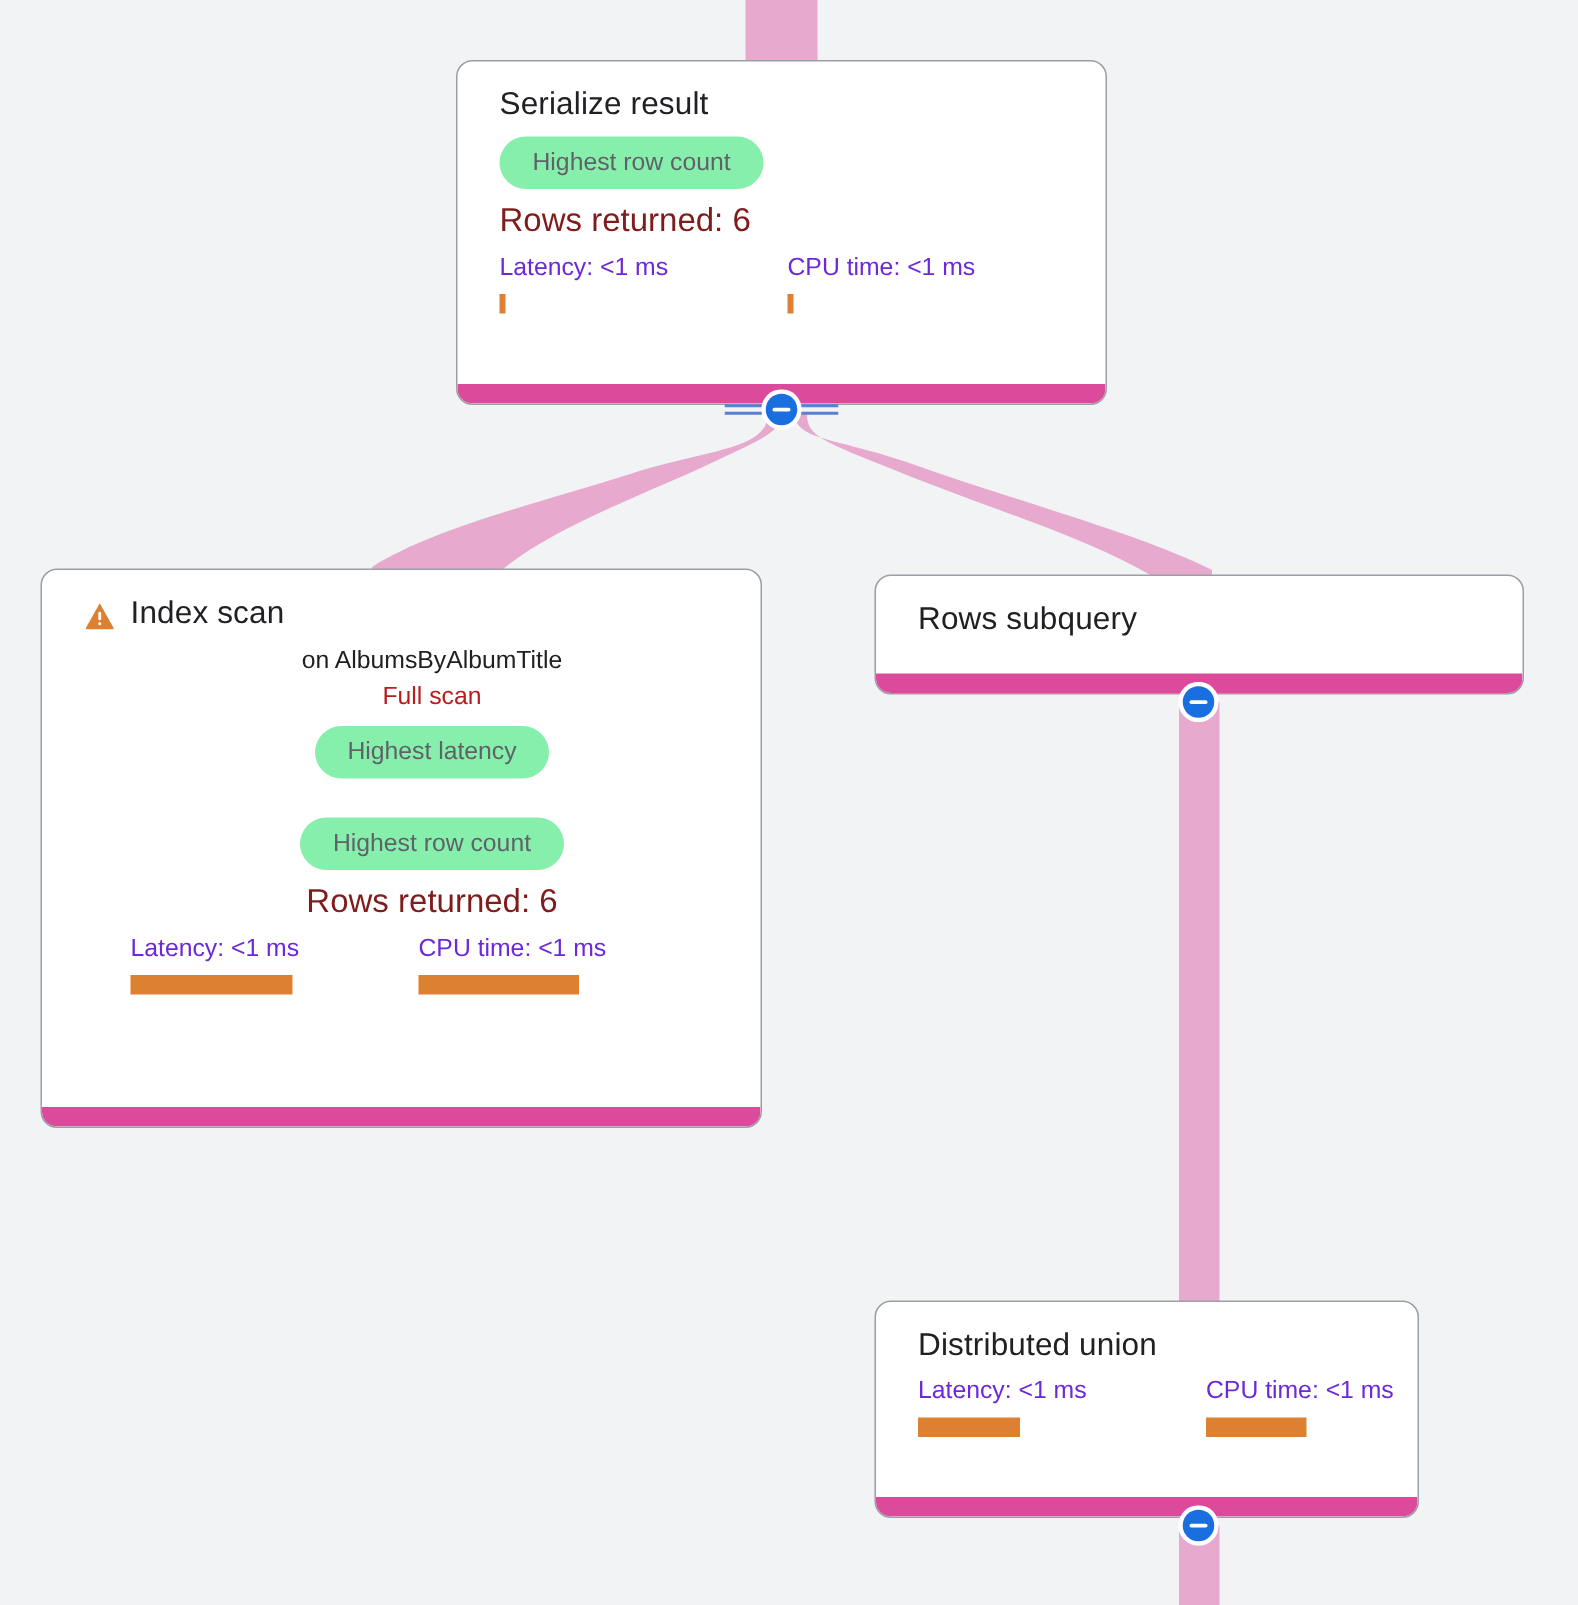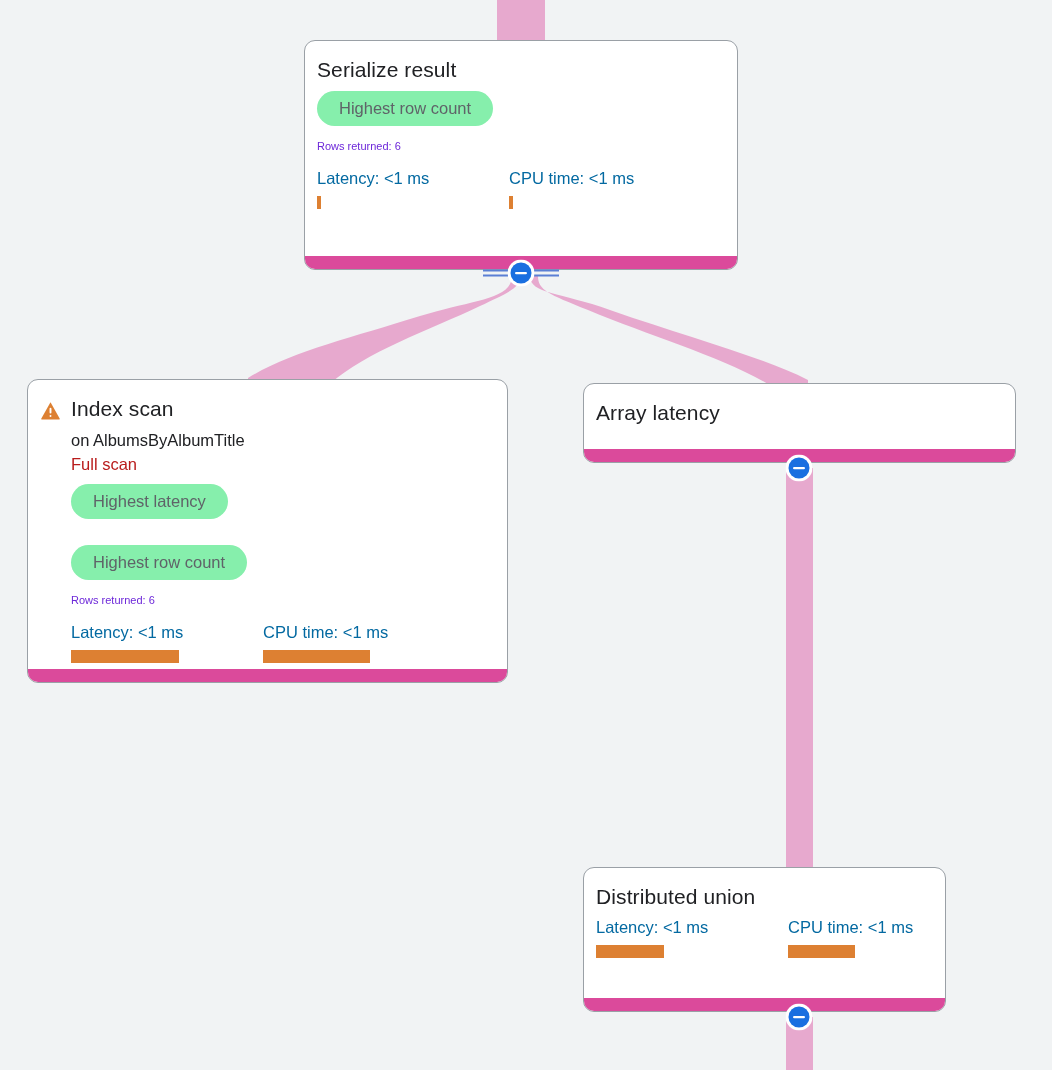--- a/index.html
+++ b/index.html
@@ -27,21 +27,21 @@
   
   .node {
     position: absolute;
     box-sizing: border-box;
     background: #FFFFFF;
     border: 1px solid #9AA0A6;
     border-radius: 11px;
     overflow: hidden;
   }
   .node-body {
-    padding: 16px 18px 14px 12px;
+    padding: 16px 18px 14px 28px;
   }
   .node-footer {
     position: absolute;
     left: 0;
     right: 0;
     bottom: 0;
     height: 13px;
     background: #DB4A9B;
   }
 
@@ -82,38 +82,38 @@
     background: #86efac;
     color: #5F6368;
     font-size: 16.5px;
     line-height: 20px;
     padding: 7px 22px 8px 22px;
     border-radius: 20px;
     margin-top: 8px;
   }
 
   .rows-line {
-    font-size: 11px;
-    color: #6d28d9;
+    font-size: 22px;
+    color: #7f1d1d;
     line-height: 23px;
     margin-top: 9px;
   }
 
   .metrics {
     position: relative;
     margin-top: 10px;
     height: 45px;
   }
   .metric {
     position: absolute;
     top: 0;
   }
   .metric-label {
     font-size: 16.5px;
-    color: #0369a1;
+    color: #6d28d9;
     line-height: 21px;
     white-space: nowrap;
   }
   .metric-bar {
     height: 13px;
     background: #DD8032;
     margin-top: 7px;
   }
 
   
@@ -194,21 +194,21 @@
   <rect x="51" y="9.5" width="25" height="2" fill="#5B7FD4"></rect>
 </svg>
 <div class="collapse-btn" style="left:521px; top:273px;">
   <svg width="27" height="27" viewBox="0 0 27 27" xmlns="http://www.w3.org/2000/svg">
     <circle cx="13.5" cy="13.5" r="13.5" fill="#FFFFFF"></circle>
     <circle cx="13.5" cy="13.5" r="10.5" fill="#1A6FE0"></circle>
     <rect x="7.5" y="12.4" width="12" height="2.4" rx="1.2" fill="#FFFFFF"></rect>
   </svg>
 </div>
 
-<div class="node" style="left:27px; top:379px; width:481px; height:304px;">
+<div class="node" style="left:27px; top:379px; width:481px; height:373px;text-align:center;">
   <div class="node-body">
     <div class="node-title-row">
       <svg class="warn-icon" viewBox="0 0 22 22" xmlns="http://www.w3.org/2000/svg">
         <path d="M11 2.3 L20.6 19.3 Q21.2 20.4 20 20.4 L2 20.4 Q0.8 20.4 1.4 19.3 Z" fill="#DD8032"></path>
         <rect x="10" y="8.2" width="2" height="6" rx="1" fill="#FFFFFF"></rect>
         <rect x="10" y="15.6" width="2" height="2.1" rx="1" fill="#FFFFFF"></rect>
       </svg>
       <div class="node-title">Index scan</div>
     </div>
     <div class="node-sub indent">on AlbumsByAlbumTitle</div>
@@ -229,21 +229,21 @@
         <div class="metric-bar" style="width:107px;"></div>
       </div>
     </div>
   </div>
   <div class="node-footer"></div>
 </div>
 
 <div class="node" style="left:583px; top:383px; width:433px; height:80px;">
   <div class="node-body">
     <div class="node-title-row">
-      <div class="node-title">Array latency</div>
+      <div class="node-title">Rows subquery</div>
     </div>
   </div>
   <div class="node-footer"></div>
 </div>
 
 <div class="collapse-btn" style="left:799px; top:468px;">
   <svg width="27" height="27" viewBox="0 0 27 27" xmlns="http://www.w3.org/2000/svg">
     <circle cx="13.5" cy="13.5" r="13.5" fill="#FFFFFF"></circle>
     <circle cx="13.5" cy="13.5" r="10.5" fill="#1A6FE0"></circle>
     <rect x="7.5" y="12.4" width="12" height="2.4" rx="1.2" fill="#FFFFFF"></rect>

